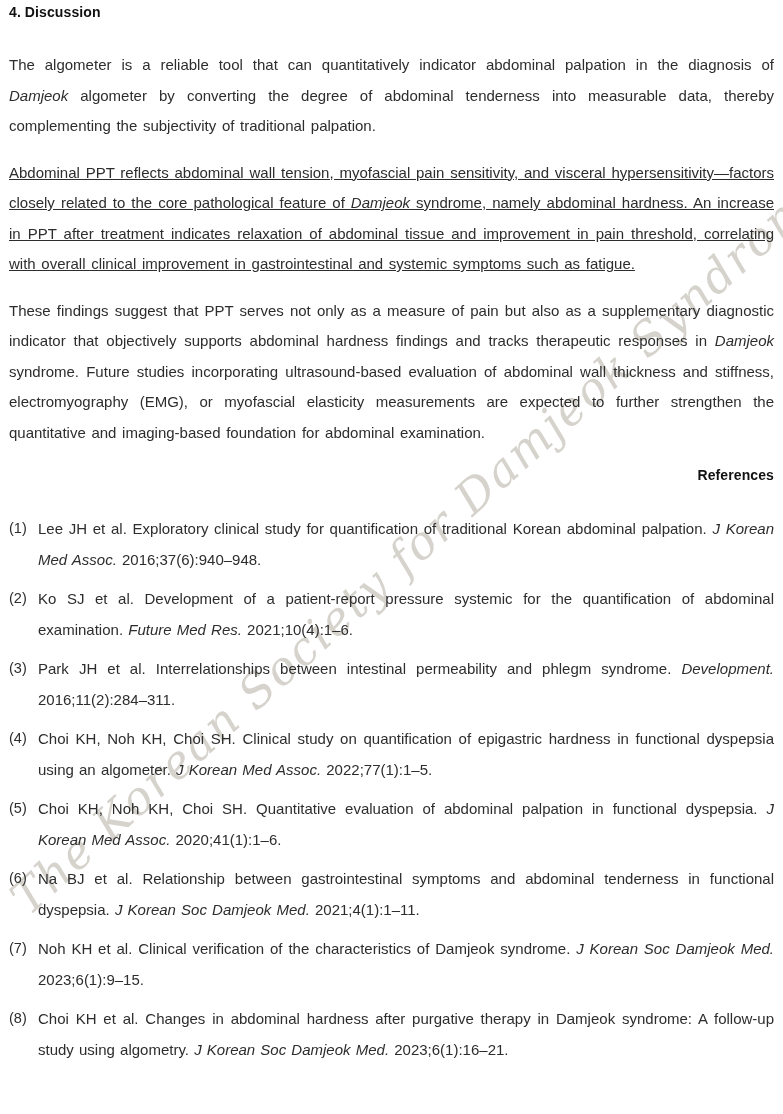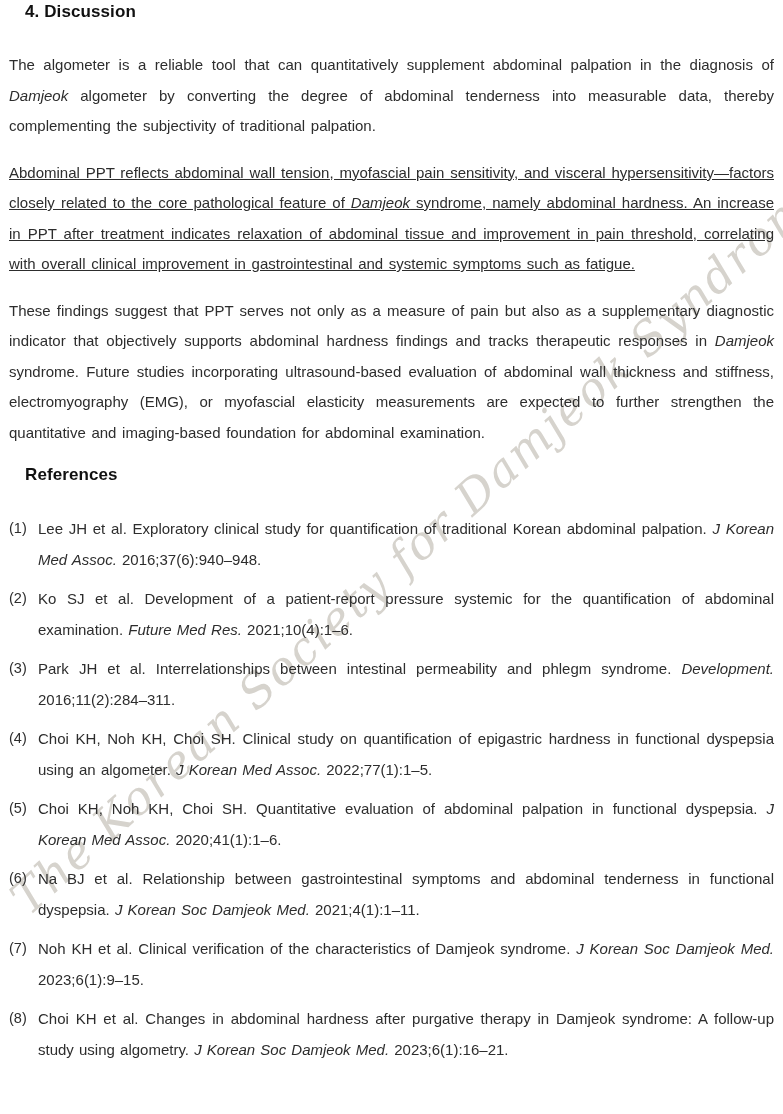--- a/index.html
+++ b/index.html
@@ -31,29 +31,29 @@
     user-select: none;
   }
   .content {
     position: absolute;
     left: 9px;
     top: 0;
     width: 765px;
     z-index: 1;
   }
   h1.section {
-    font-size: 17px;
+    font-size: 14px;
     line-height: 20px;
     font-weight: bold;
     color: #111111;
-    margin: 16px;
+    margin: 0;
     letter-spacing: 0.1px;
   }
   #discussion-heading { margin-top: 2px; }
-  #references-heading { margin-top: 17px; }
+  #references-heading { margin-top: 17px; text-align: right; }
   p.body {
     font-size: 15px;
     line-height: 30.5px;
     text-align: justify;
     margin: 0;
     color: #2d2d2d;
     word-spacing: 1.5px;
   }
   #para-0 { margin-top: 28px; }
   #para-1 { margin-top: 16px; text-decoration: underline; }
@@ -82,21 +82,21 @@
 </style>
 </head>
 <body>
 
 <div class="watermark">The Korean Society for Damjeok Syndrome</div>
 
 <div class="content">
 
   <h1 class="section" id="discussion-heading">4. Discussion</h1>
 
-  <p class="body" id="para-0"><span>The algometer is a reliable tool that can quantitatively supplement abdominal palpation in the diagnosis of </span><span class="it">Damjeok</span><span> algometer by converting the degree of abdominal tenderness into measurable data, thereby complementing the subjectivity of traditional palpation.</span></p>
+  <p class="body" id="para-0"><span>The algometer is a reliable tool that can quantitatively indicator abdominal palpation in the diagnosis of </span><span class="it">Damjeok</span><span> algometer by converting the degree of abdominal tenderness into measurable data, thereby complementing the subjectivity of traditional palpation.</span></p>
   <p class="body" id="para-1"><span>Abdominal PPT reflects abdominal wall tension, myofascial pain sensitivity, and visceral hypersensitivity—factors closely related to the core pathological feature of </span><span class="it">Damjeok</span><span> syndrome, namely abdominal hardness. An increase in PPT after treatment indicates relaxation of abdominal tissue and improvement in pain threshold, correlating with overall clinical improvement in gastrointestinal and systemic symptoms such as fatigue.</span></p>
   <p class="body" id="para-2"><span>These findings suggest that PPT serves not only as a measure of pain but also as a supplementary diagnostic indicator that objectively supports abdominal hardness findings and tracks therapeutic responses in </span><span class="it">Damjeok</span><span> syndrome. Future studies incorporating ultrasound-based evaluation of abdominal wall thickness and stiffness, electromyography (EMG), or myofascial elasticity measurements are expected to further strengthen the quantitative and imaging-based foundation for abdominal examination.</span></p>
 
   <h1 class="section" id="references-heading">References</h1>
 
   <div class="ref-list">
     <div class="ref-item">
       <div class="ref-num">(1)</div>
       <div class="ref-text"><span>Lee JH et al. Exploratory clinical study for quantification of traditional Korean abdominal palpation. </span><span class="it">J Korean Med Assoc.</span><span> 2016;37(6):940–948.</span></div>
     </div>

